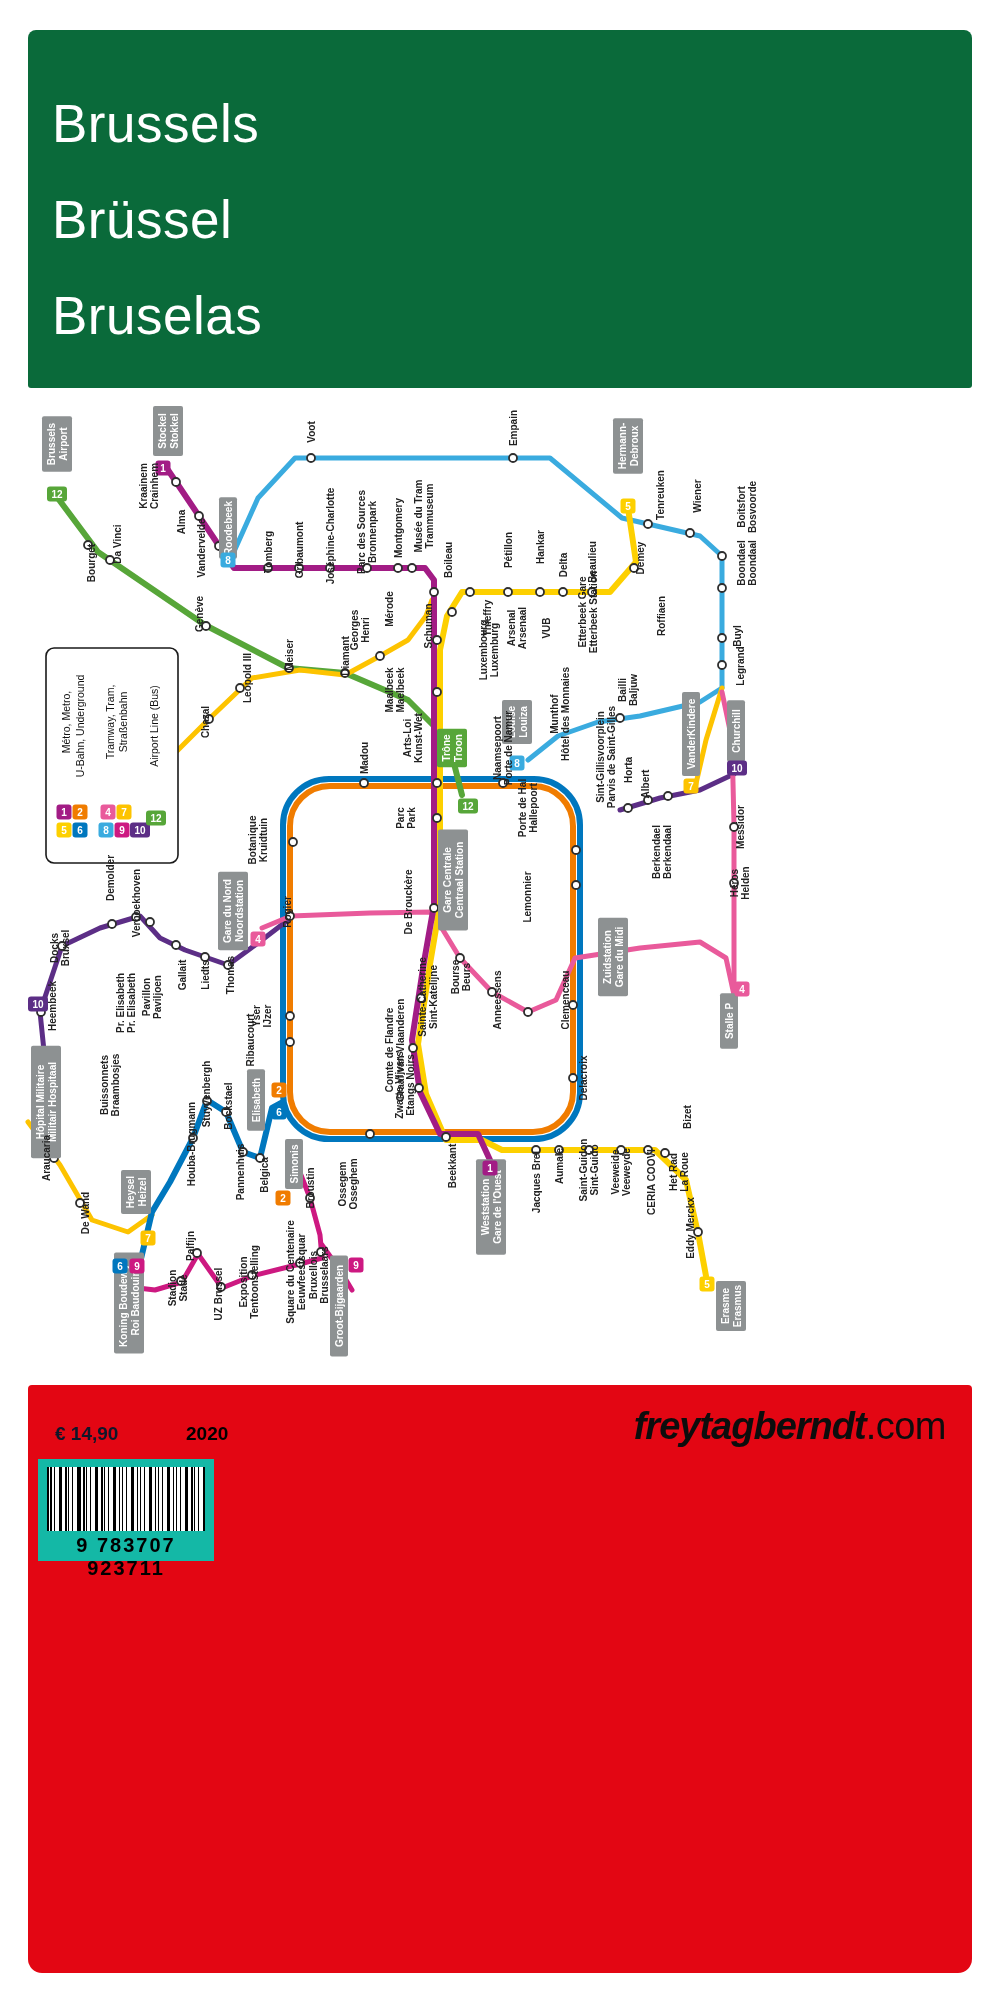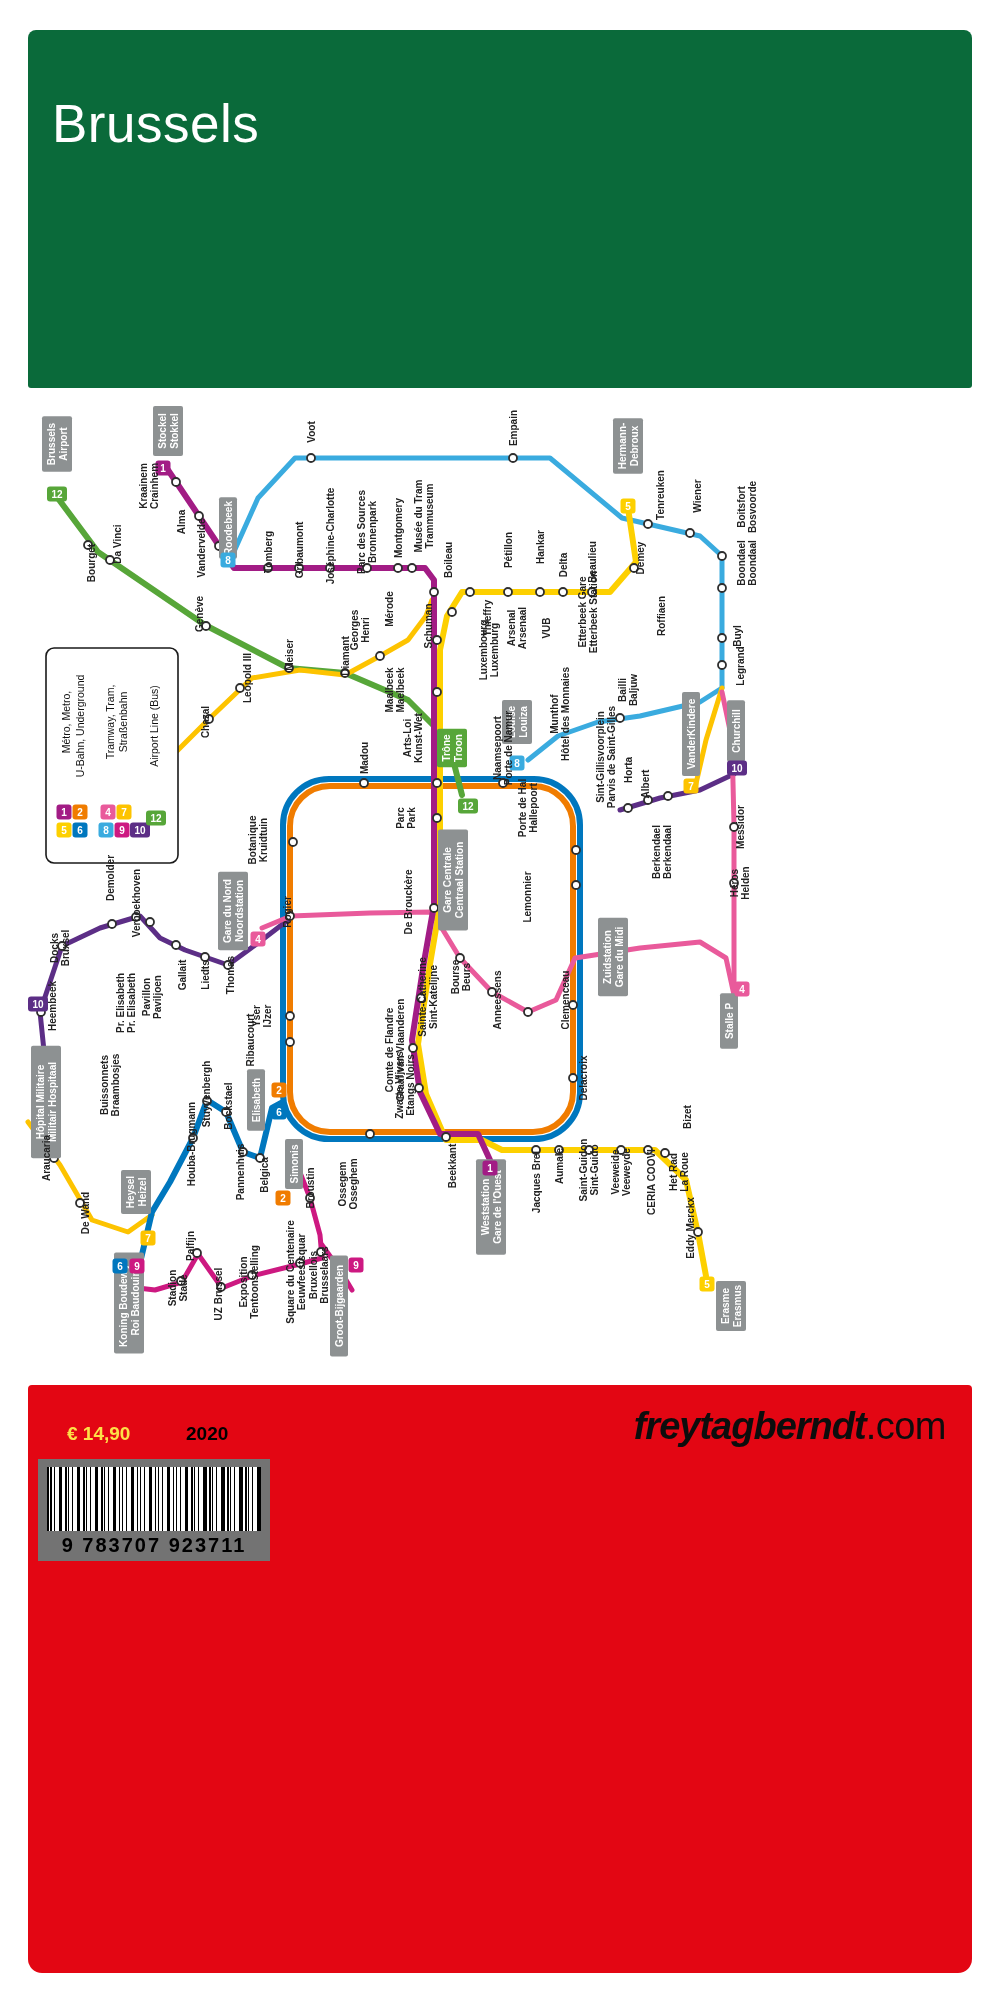--- a/index.html
+++ b/index.html
@@ -2,38 +2,40 @@
 <html><head>
 <meta charset="utf-8">
 <style>
   html,body{margin:0;padding:0;}
   body{width:1000px;height:2001px;background:#fff;font-family:"Liberation Sans",sans-serif;position:relative;overflow:hidden;}
   .cover-header{position:absolute;left:28px;top:30px;width:944px;height:358px;border-radius:8px 8px 3px 3px;}
   .cover-title{color:#fff;font-size:53px;line-height:96px;padding-left:24px;letter-spacing:.5px;}
   .cover-header .titles{padding-top:46px;}
   .map-wrap{position:absolute;left:0;top:390px;width:1000px;height:1000px;background:#fff;}
   .cover-footer{position:absolute;left:28px;top:1385px;width:944px;height:588px;border-radius:4px 4px 14px 14px;}
-  .price{position:absolute;left:39px;top:38px;font-size:19px;font-weight:bold;color:#fde047;}
+  .price{position:absolute;left:27px;top:38px;font-size:19px;font-weight:bold;color:#0f172a;}
   .year{position:absolute;left:158px;top:38px;font-size:19px;font-weight:bold;color:#000;}
-  .barcode-box{position:absolute;left:10px;top:74px;width:232px;height:102px;background:#737373;}
+  .barcode-box{position:absolute;left:10px;top:74px;width:176px;height:102px;background:#14b8a6;}
   .bars{position:absolute;left:9px;top:8px;right:9px;height:64px;
     background:repeating-linear-gradient(90deg,#000 0 1.5px,#fff 1.5px 3px,#000 3px 4.5px,#fff 4.5px 7px,#000 7px 8px,#fff 8px 12.5px,#000 12.5px 15.5px,#fff 15.5px 18px);}
   .barcode-number{position:absolute;left:0;right:0;top:75px;text-align:center;font-size:20px;font-weight:bold;letter-spacing:2px;color:#000;}
   .brand{position:absolute;right:26px;top:20px;font-size:38px;color:#0d0d0d;}
   .brand b{font-weight:bold;letter-spacing:-1px;font-style:italic;}
   .brand span{font-weight:normal;letter-spacing:-0.5px;}
 </style>
 </head>
 <body>
 
 <div class="page">
 
   <div class="cover-header" style="background: rgb(10, 106, 58);">
     <div class="titles">
       <div class="cover-title">Brussels</div>
+      <div class="cover-title">Brüssel</div>
+      <div class="cover-title">Bruselas</div>
     </div>
   </div>
 
   <div class="map-wrap">
     <svg id="map-svg" width="1000" height="1000" viewBox="0 390 1000 1000" font-family="Liberation Sans, sans-serif">
         <rect x="283" y="779" width="297" height="360" rx="46" ry="46" fill="none" stroke="#0077be" stroke-width="6"></rect>
         <rect x="290" y="786" width="283" height="346" rx="40" ry="40" fill="none" stroke="#f07c00" stroke-width="6"></rect>
         <polyline points="57,497 98,552 205,625 288,668 345,673 408,700 448,740 462,795" fill="none" stroke="#57a639" stroke-width="6" stroke-linecap="round" stroke-linejoin="round"></polyline>
         <polyline points="232,556 258,498 295,458 550,458 622,518 700,536 722,556 722,688 700,702 640,716 598,722 558,736 528,760" fill="none" stroke="#3aabdf" stroke-width="5" stroke-linecap="round" stroke-linejoin="round"></polyline>
         <polyline points="140,788 208,720 252,678 300,670 345,675 380,656 408,640 426,616 432,600" fill="none" stroke="#fdc300" stroke-width="5" stroke-linecap="round" stroke-linejoin="round"></polyline>

